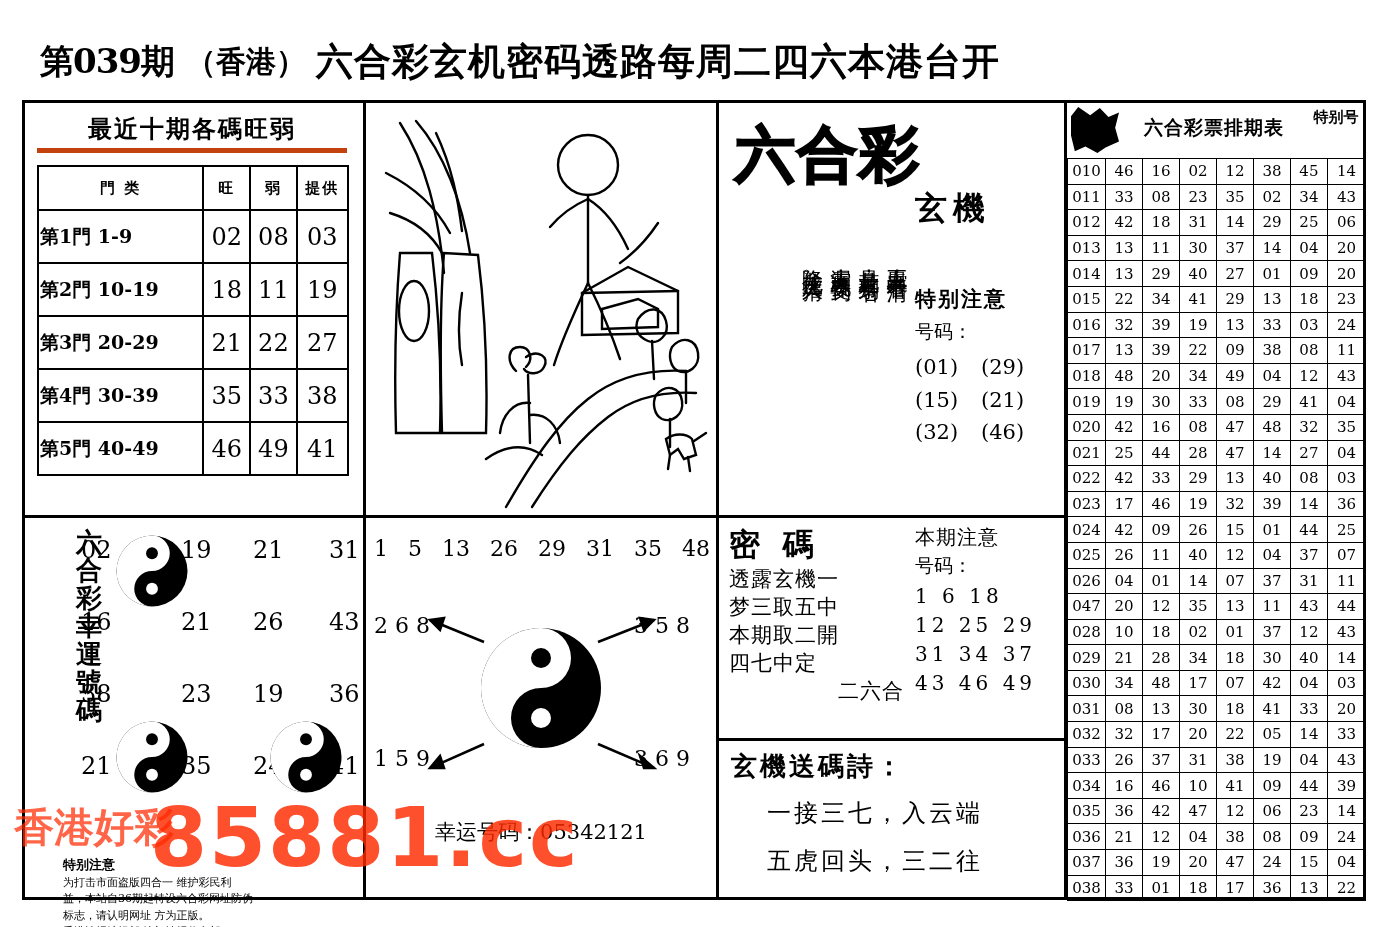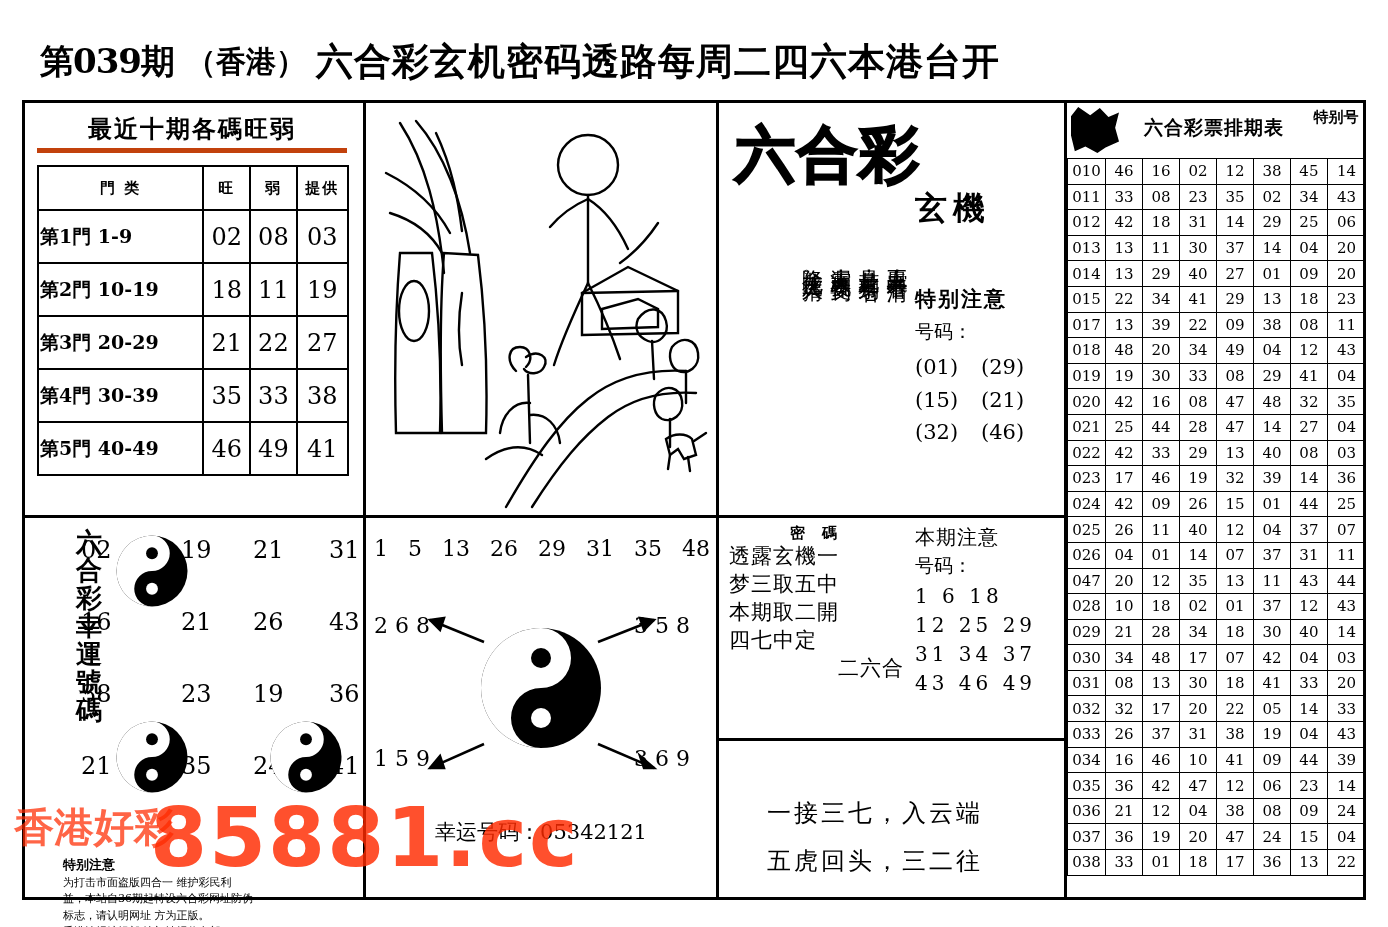--- a/index.html
+++ b/index.html
@@ -108,21 +108,21 @@
     letter-spacing:2px;
   }
   .special-note { position:absolute; left:196px; top:182px; width:145px; }
   .special-note .sn-title { font-size:21px; font-weight:bold; font-family:"DejaVu Serif",serif; letter-spacing:2px;}
   .special-note .sn-sub { font-size:19px; font-family:"DejaVu Serif",serif; margin-top:6px;}
   .special-note .sn-nums { font-size:21px; font-family:"DejaVu Serif",serif; margin-top:6px; line-height:1.55; }
   .sn-nums span { display:inline-block; width:66px; }
 
   .rm-mid { position:absolute; left:0; top:415px; width:100%; height:220px; }
   .mima { position:absolute; left:10px; top:6px; width:175px; font-family:"DejaVu Serif",serif;}
-  .mima .mm-title { font-size:15px; font-weight:bold; text-align:center; letter-spacing:6px;}
+  .mima .mm-title { font-size:31px; font-weight:bold; text-align:left; letter-spacing:6px;}
   .mima .mm-l { font-size:21px; line-height:1.33; letter-spacing:1px; }
   .mima .mm-l.ind { text-align:right; }
   .benqi { position:absolute; left:196px; top:6px; width:150px; font-family:"DejaVu Serif",serif;}
   .benqi .bq-title { font-size:20px; letter-spacing:1px;}
   .benqi .bq-sub { font-size:19px; margin-top:2px; }
   .benqi .bq-row { font-size:20px; margin-top:5px; letter-spacing:4px; }
 
   .rm-bot { position:absolute; left:0; top:638px; width:100%; height:162px; }
   .xuanji-title { position:absolute; left:12px; top:8px; font-size:26px; font-weight:bold; font-family:"DejaVu Serif",serif; letter-spacing:3px;}
   .xuanji-l1 { position:absolute; left:48px; top:56px; font-size:24px; font-family:"DejaVu Serif",serif; letter-spacing:3px;}
@@ -439,20 +439,21 @@
           </div>
           <div class="bq-row">
             <span>43</span>
             <span>46</span>
             <span>49</span>
           </div>
         </div>
       </div>
 
       <div class="rm-bot">
+        <div class="xuanji-title">玄機送碼詩：</div>
         <div class="xuanji-l1">一接三七，入云端</div>
         <div class="xuanji-l2">五虎回头，三二往</div>
       </div>
     </div>
 
     <div class="right-col">
       <div class="rt-head">
         <div class="rt-head-blot"></div>
         <div class="rt-head-title">六合彩票排期表</div>
         <div class="rt-head-special">特别号</div>
@@ -513,20 +514,30 @@
               <td class="issue">015</td>
               <td class="n">22</td>
               <td class="n">34</td>
               <td class="n">41</td>
               <td class="n">29</td>
               <td class="n">13</td>
               <td class="n">18</td>
               <td class="sp">23</td>
             </tr>
             <tr>
+              <td class="issue">016</td>
+              <td class="n">32</td>
+              <td class="n">39</td>
+              <td class="n">19</td>
+              <td class="n">13</td>
+              <td class="n">33</td>
+              <td class="n">03</td>
+              <td class="sp">24</td>
+            </tr>
+            <tr>
               <td class="issue">017</td>
               <td class="n">13</td>
               <td class="n">39</td>
               <td class="n">22</td>
               <td class="n">09</td>
               <td class="n">38</td>
               <td class="n">08</td>
               <td class="sp">11</td>
             </tr>
             <tr>

